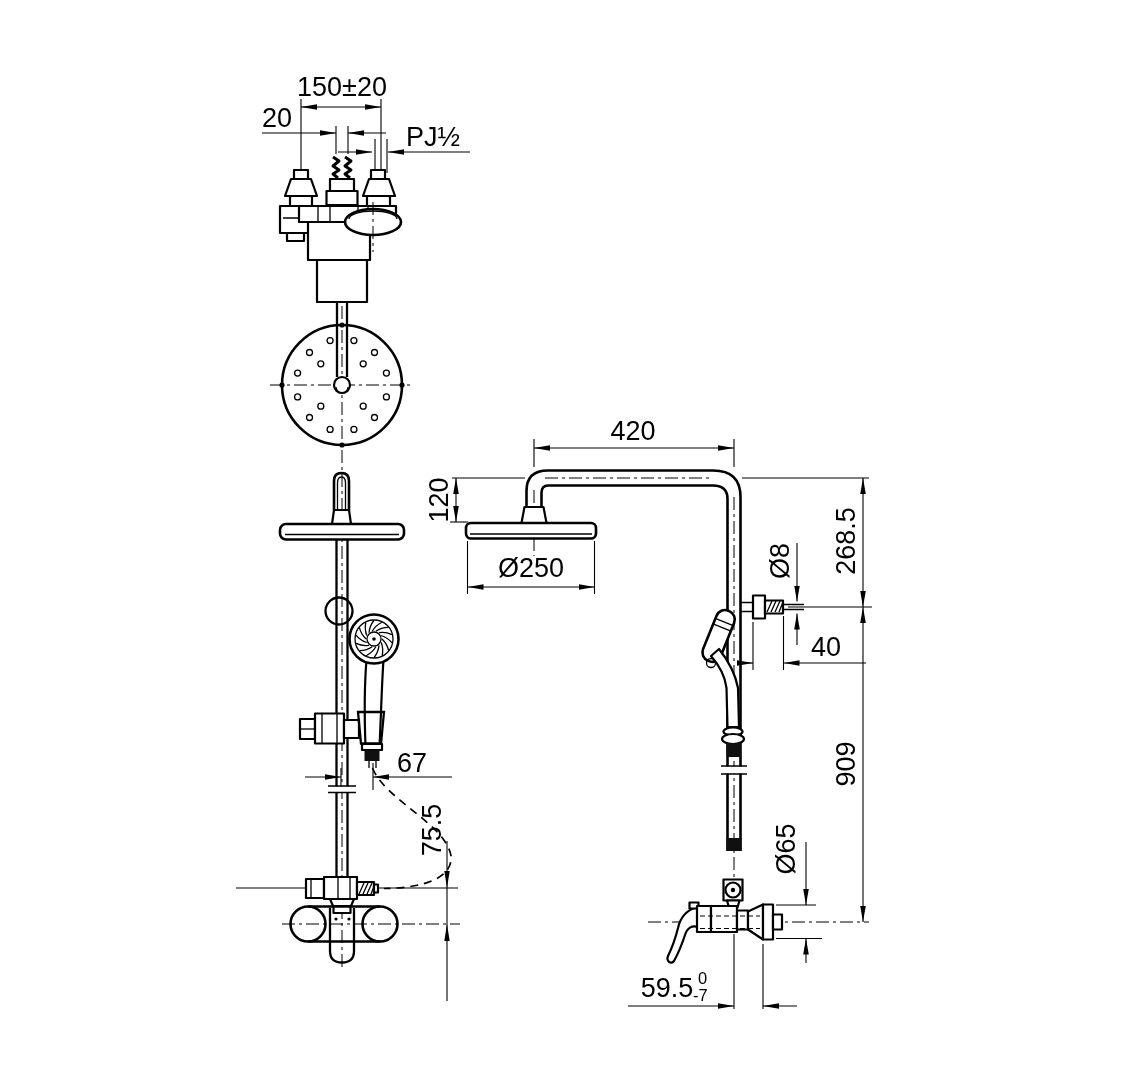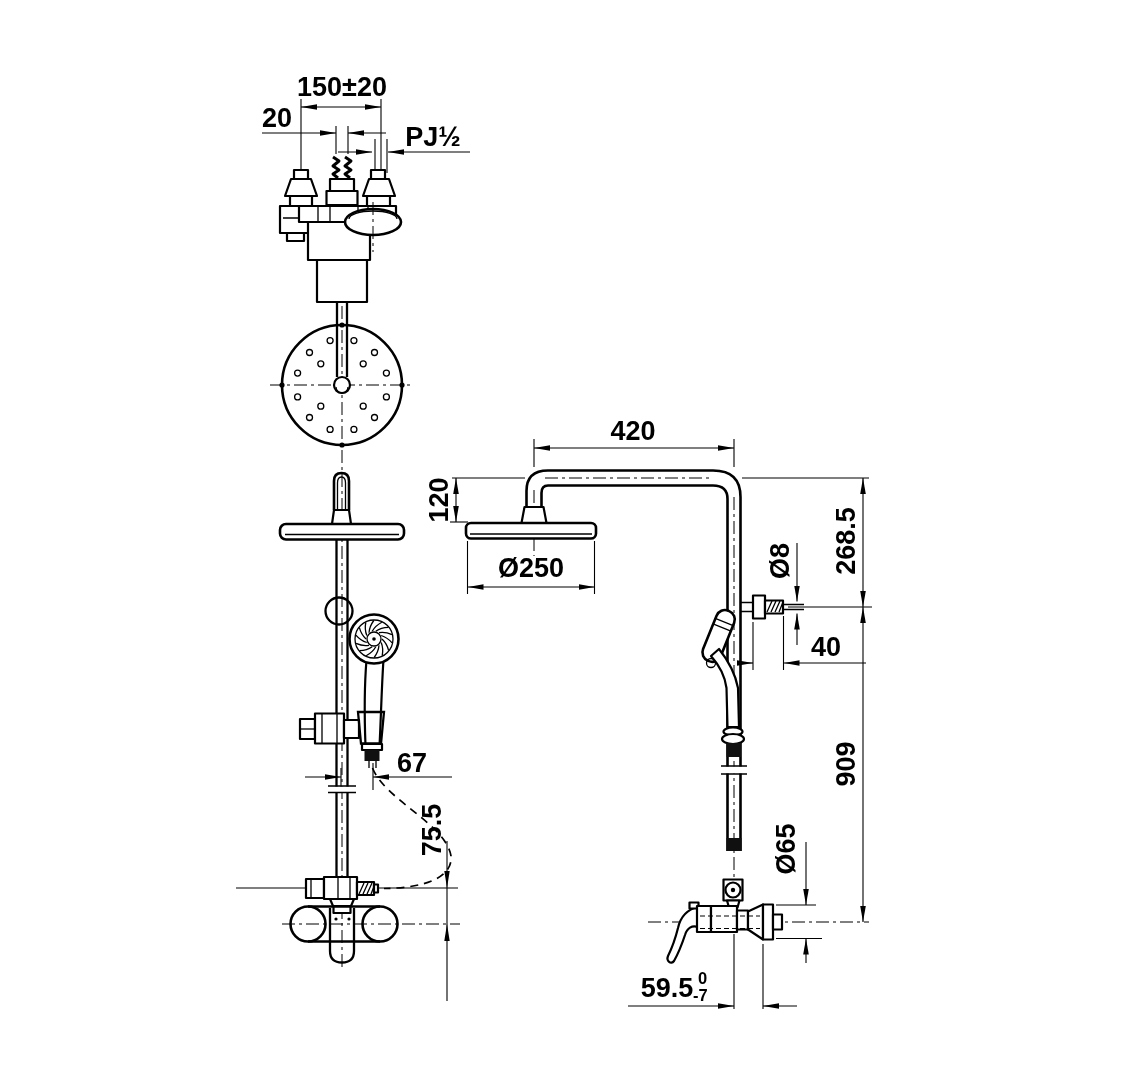--- a/index.html
+++ b/index.html
@@ -1,16 +1,16 @@
 <!DOCTYPE html>
 <html><head>
 <meta charset="utf-8">
 <style>
   html,body{margin:0;padding:0;background:#fff;}
-  .sheet{width:1132px;height:1080px;background:#fff;position:relative;overflow:hidden;font-weight:bold;}
+  .sheet{width:1132px;height:1080px;background:#fff;position:relative;overflow:hidden;}
   svg{display:block}
   
   .cl{fill:none;stroke:#000;stroke-width:1;stroke-dasharray:13 4 3 4;}
   .thin{fill:none;stroke:#000;stroke-width:1.1;}
   .d{fill:none;stroke:#000;stroke-width:1.1;}
   .o2{fill:#fff;stroke:#000;stroke-width:2.2;stroke-linejoin:round;}
   .o25{fill:#fff;stroke:#000;stroke-width:2.6;stroke-linejoin:round;}
   .n2{fill:none;stroke:#000;stroke-width:2.3;}
   .n25{fill:none;stroke:#000;stroke-width:2.6;}
   .i{fill:none;stroke:#000;stroke-width:1.3;}

